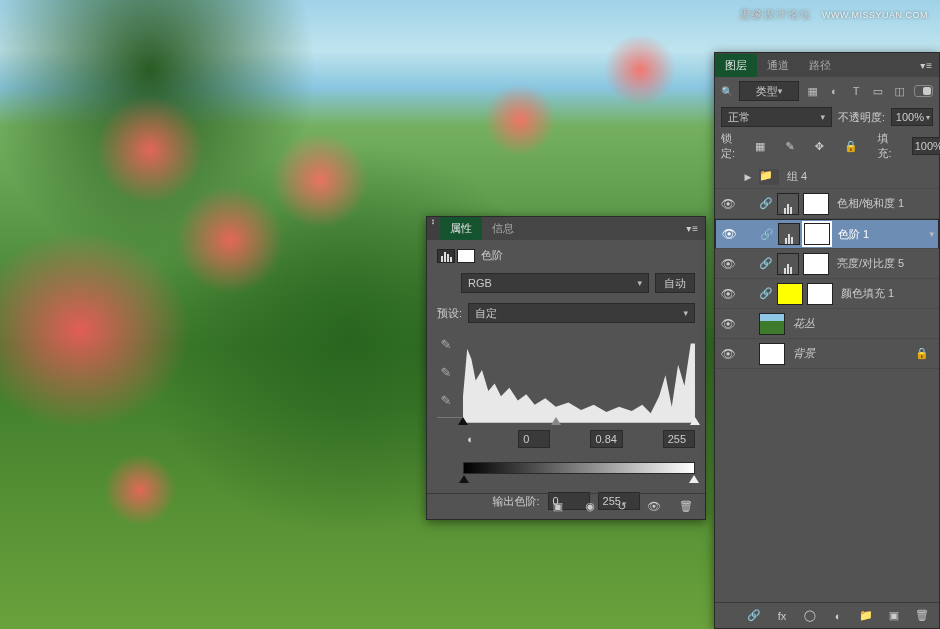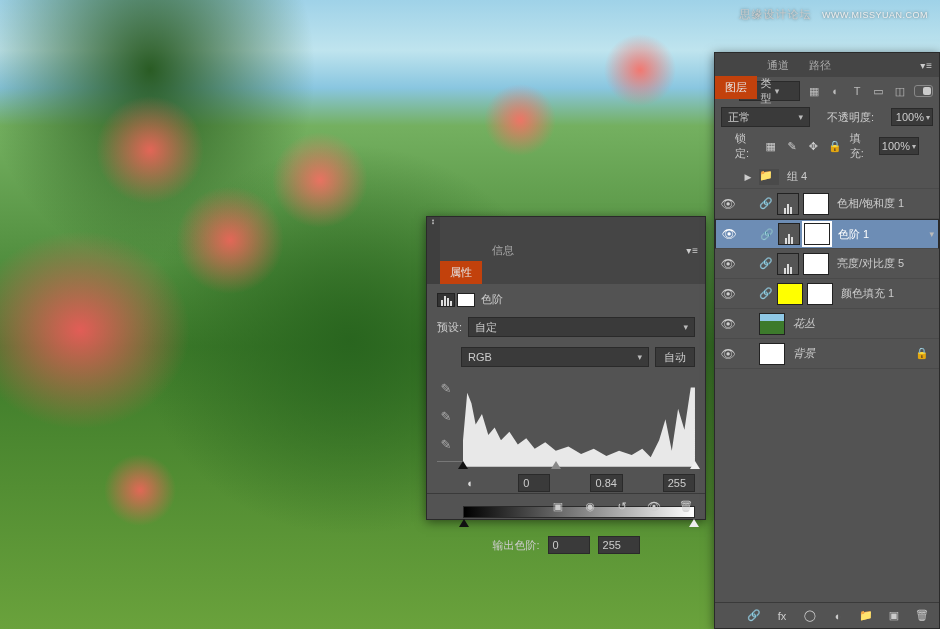--- a/index.html
+++ b/index.html
@@ -18,21 +18,21 @@
   radial-gradient(ellipse 220px 260px at 150px 70px, rgba(35,85,25,.95) 0%, rgba(35,85,25,0) 75%),
   linear-gradient(to bottom, #9fd2e8 0%, #bfe4ee 8%, #89c6e0 14%, #74b060 20%, #3c7a2a 55%, #6aa23c 100%);
 }
 .watermark { position: absolute; top: 6px; right: 12px; color: #fff; font-size: 13px; letter-spacing: 1px; text-shadow: 0 0 3px rgba(0,0,0,.5);}
 .watermark small { font-size: 9px; color: #eee; letter-spacing: .5px; margin-left: 6px;}
 
 
 .panel { position: absolute; background: #535353; border: 1px solid #2a2a2a; box-shadow: 0 2px 10px rgba(0,0,0,.5);}
 .tabs { display: flex; background: #454545; align-items: center; position: relative; }
 .tab { padding: 4px 10px; color: #aaa; cursor: default; }
-.tab.active { background: #c2410c; color: #e6e6e6; margin-top: 44px; }
+.tab.active { background: #14532d; color: #e6e6e6; }
 .panel-menu { margin-left: auto; padding: 0 6px; color: #ccc; font-size: 10px; letter-spacing: 1px;}
 .drag-handle { writing-mode: vertical-rl; font-size: 8px; color: #aaa; padding: 2px 2px; background:#3f3f3f; }
 .flex { display:flex; align-items:flex-end;}
 
 
 .prop-panel { left: 426px; top: 216px; width: 280px; height: 304px; }
 .prop-body { padding: 8px 10px; }
 .adj-label .ic { display:inline-flex; width:18px; height:14px; background:#333; border:1px solid #222; margin-right:2px; align-items:flex-end; justify-content:center; gap:1px;}
 .adj-label .ic i { width:2px; background:#ddd;}
 .mask-thumb { width:18px; height:14px; background:#fff; border:1px solid #222; display:inline-block; margin-right:6px; vertical-align:middle;}
@@ -58,30 +58,30 @@
 .grad .tri.black{left:-5px;top:12px;} .grad .tri.white{right:-5px;top:12px;}
 .outrow { display:flex; justify-content:center; gap:8px; margin-top:18px; align-items:center;}
 .outrow .f { background:#3a3a3a; border:1px solid #2a2a2a; width:42px; height:18px; padding:0 4px; display:flex; align-items:center;}
 .prop-foot { position:absolute; bottom:0; left:0; right:0; height:26px; border-top:1px solid #3a3a3a; display:flex; align-items:center; justify-content:flex-end; gap:14px; padding:0 10px; color:#bbb;}
 .prop-foot span{width:18px; text-align:center;}
 
 
 .lay-panel { right:0; top:52px; width:226px; height:577px;}
 .lay-panel .tabs{height:24px;}
 .lay-row1 { display:flex; align-items:center; padding:4px 6px; gap:6px;}
-.kind-sel { background:#3a3a3a; border:1px solid #2a2a2a; height:20px; width:64px; display:flex; align-items:center; padding:0 20px; justify-content:center;}
+.kind-sel { background:#3a3a3a; border:1px solid #2a2a2a; height:20px; width:64px; display:flex; align-items:center; padding:0 12px; justify-content:center;}
 .kind-sel:after{content:"▾"; font-size:9px; color:#bbb;}
 .fic { width:18px; height:18px; display:flex; align-items:center; justify-content:center; color:#bbb;}
 .toggle { width:22px; height:12px; border:1px solid #888; border-radius:3px; position:relative; margin-left:auto;}
 .toggle:after{content:""; position:absolute; right:1px; top:1px; width:8px; height:8px; background:#ccc; border-radius:2px;}
-.lay-row2{display:flex; align-items:center; padding:2px 6px; gap:17px;}
+.lay-row2{display:flex; align-items:center; padding:2px 6px; gap:6px;}
 .blend{flex:1; height:20px;}
 .pct-field{background:#3a3a3a; border:1px solid #2a2a2a; height:18px; width:42px; display:flex; align-items:center; justify-content:flex-end; padding:0 2px;}
 .pct-field:after{content:"▾"; font-size:8px; color:#bbb; margin-left:2px;}
-.lay-row3{display:flex; align-items:center; padding:2px 20px; gap:8px; color:#bbb;}
+.lay-row3{display:flex; align-items:center; padding:2px 6px; gap:20px; color:#bbb;}
 .lock-ic{width:16px; text-align:center;}
 .layers{margin-top:2px;}
 .layer{display:flex; align-items:center; height:30px; padding:0 4px; gap:4px; border-bottom:1px solid #4a4a4a;}
 .layer.sel{background:#6d8db5;}
 .layer.sel *{color:#fff;}
 .vis{width:18px; text-align:center; font-size:12px;}
 .disc{width:14px; text-align:center; font-size:9px;}
 .link{width:14px; text-align:center; font-size:11px;}
 .thumb{width:26px; height:22px; border:1px solid #222; background:#fff;}
 .thumb.folder{background:#4a4a4a; border:none;}
@@ -119,32 +119,32 @@
       <span class="ic">
           <i style="height:6px"></i>
           <i style="height:10px"></i>
           <i style="height:8px"></i>
           <i style="height:5px"></i>
         </span>
       <span class="mask-thumb"></span>
       <span>色阶</span>
     </div>
     <div class="row">
+      <span style="width:18px"></span>
+      <div class="sel" style="flex:1">
+          <span>RGB</span>
+        </div>
+      <div class="btn">
+          <span>自动</span>
+        </div>
+    </div>
+    <div class="row">
       <span>预设:</span>
       <div class="sel">
           <span>自定</span>
-        </div>
-    </div>
-    <div class="row">
-      <span style="width:18px"></span>
-      <div class="sel" style="flex:1">
-          <span>RGB</span>
-        </div>
-      <div class="btn">
-          <span>自动</span>
         </div>
     </div>
 
     <div class="hist">
       <div class="eyedrops">
         <div class="eyedrop">✎</div>
         <div class="eyedrop">✎</div>
         <div class="eyedrop">✎</div>
       </div>
       <svg class="histsvg" viewBox="0 0 220 85" preserveAspectRatio="none">

